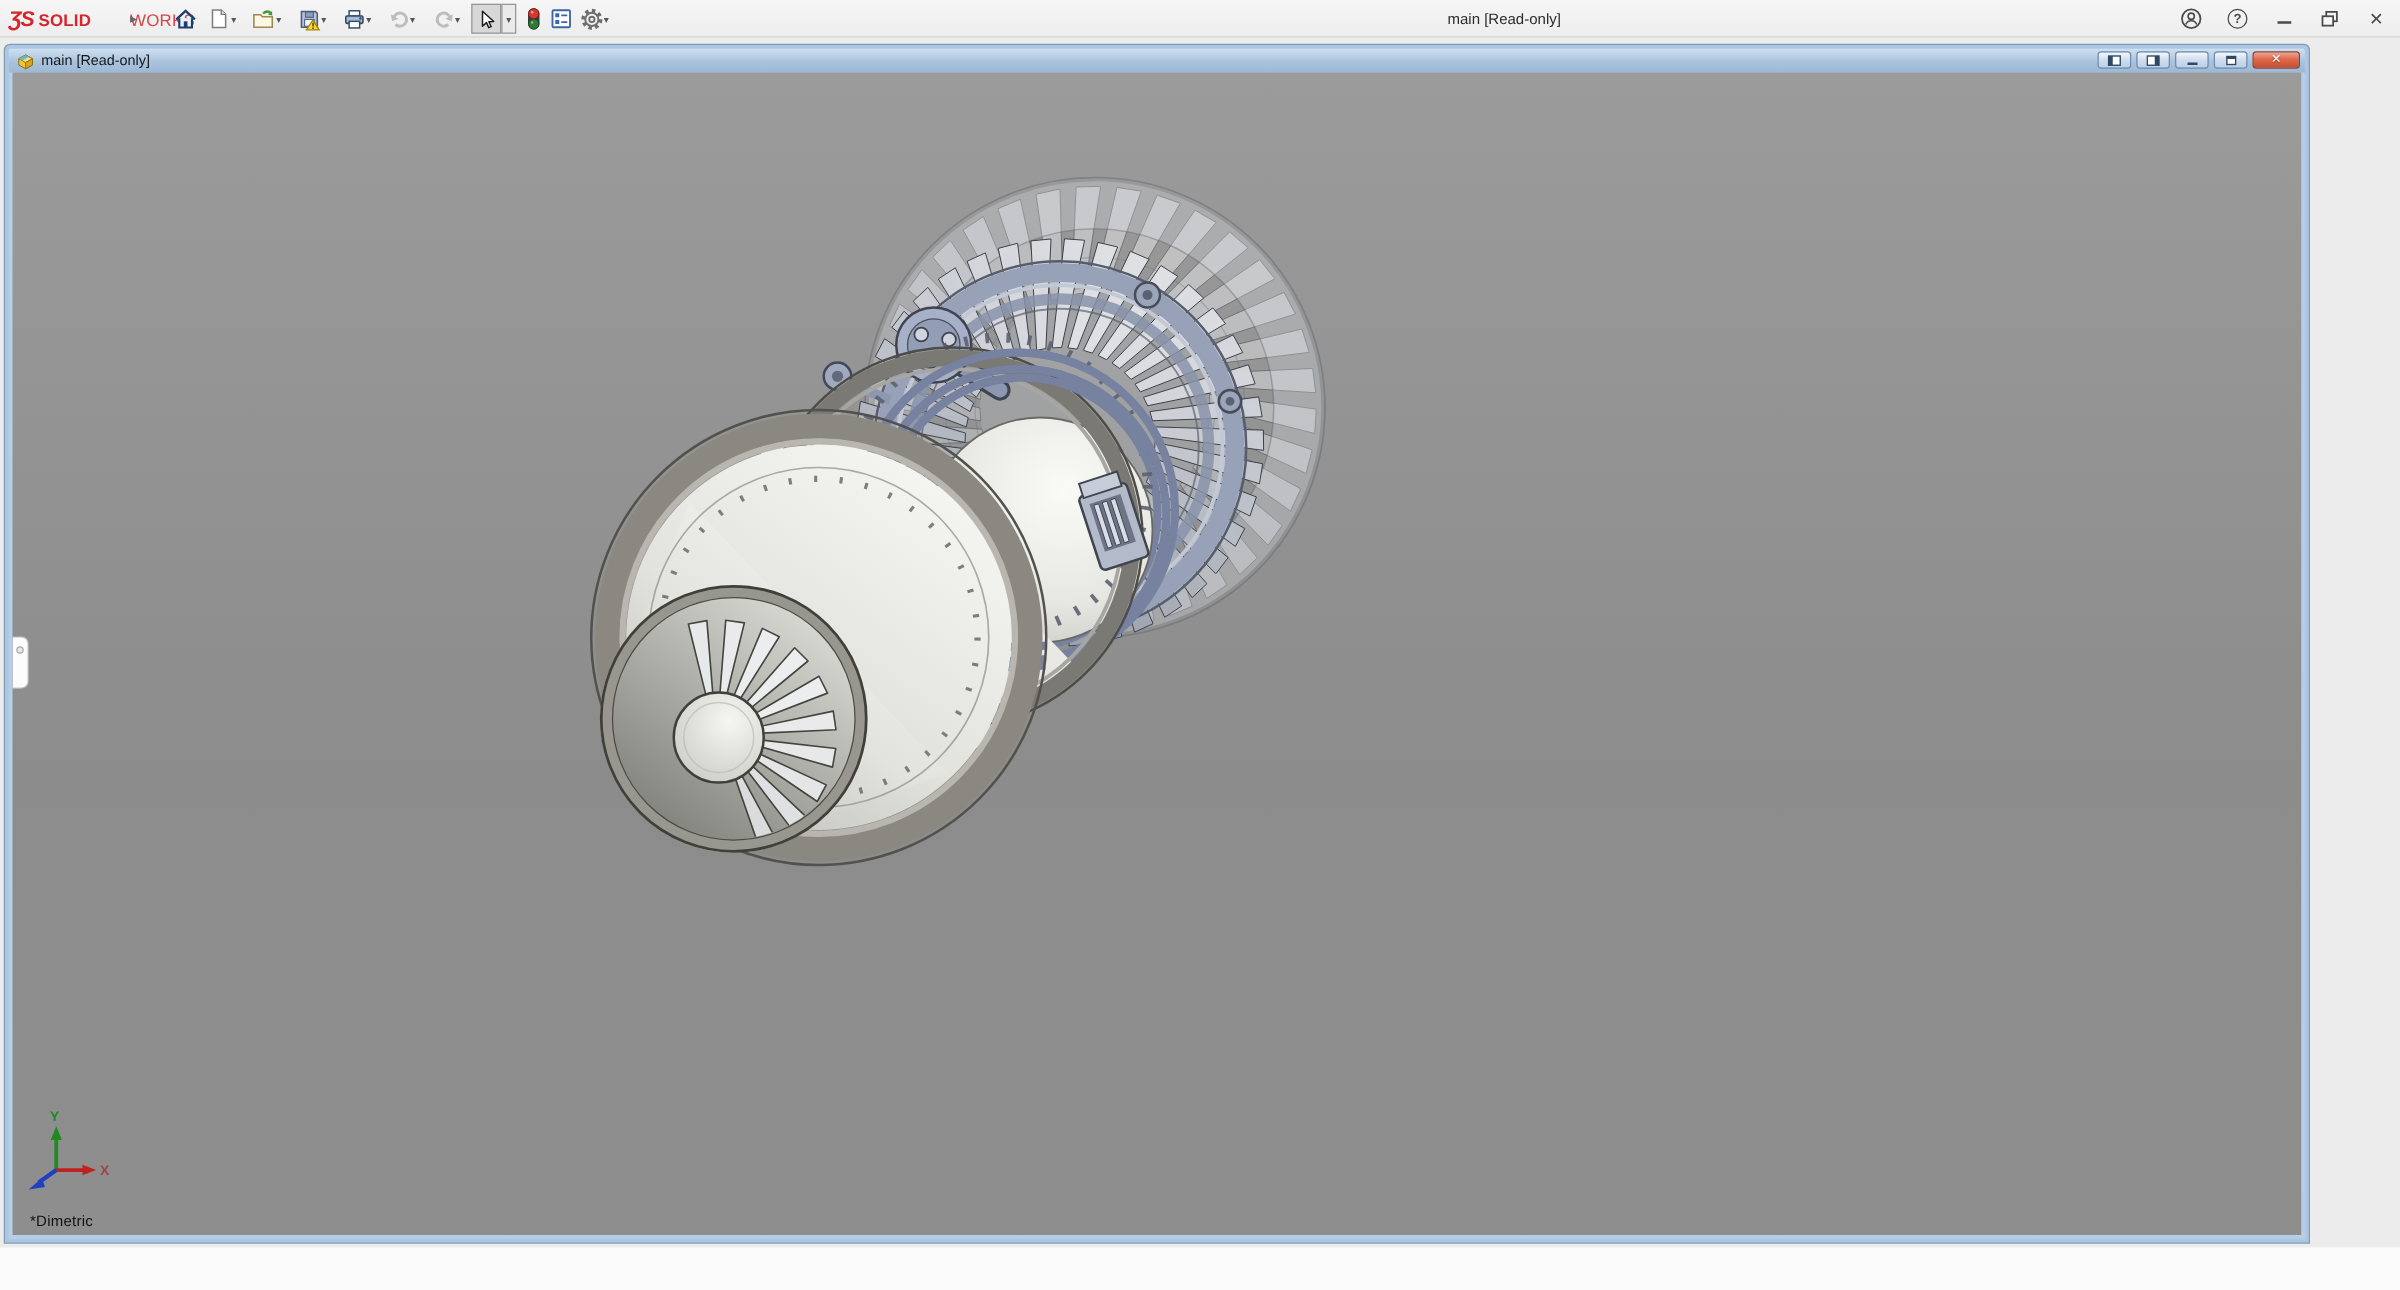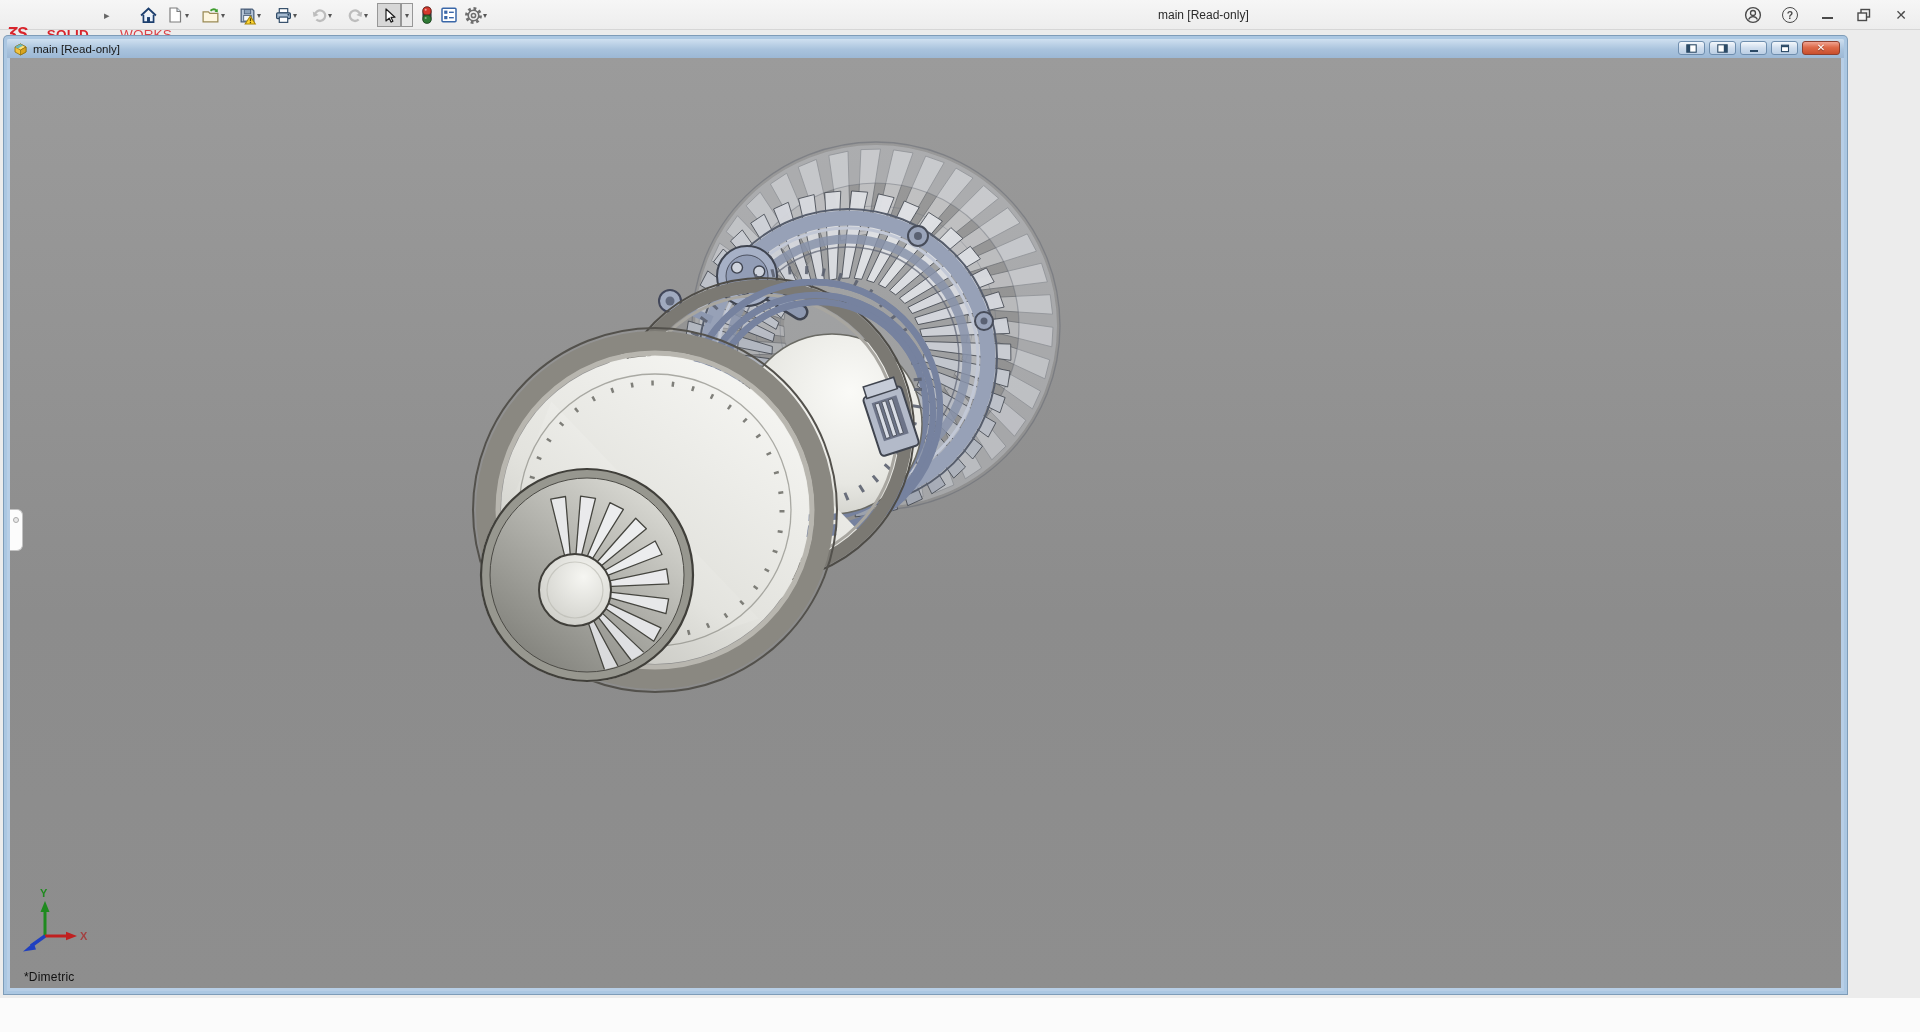--- a/index.html
+++ b/index.html
@@ -3,24 +3,24 @@
 <meta charset="utf-8">
 <style>
   * { margin:0; padding:0; box-sizing:border-box; }
   html,body { width:1920px; height:1032px; overflow:hidden;
     font-family:"Liberation Sans","DejaVu Sans",sans-serif; background:#ececec; }
   .app { position:relative; width:1920px; height:1032px; background:#ececec; }
 
   
   .toolbar { position:absolute; left:0; top:0; width:1920px; height:30px;
     background:linear-gradient(#f6f6f6,#ededed); border-bottom:1px solid #d6d6d6; }
-  .logo { position:absolute; left:7px; top:24px; height:20px; display:flex; align-items:center;
+  .logo { position:absolute; left:7px; top:6px; height:20px; display:flex; align-items:center;
     color:#d8242c; white-space:nowrap;text-align:center; }
   .logo .mark { font-style:italic; font-weight:900; font-size:17px; letter-spacing:-1px; margin-right:4px; }
-  .logo .solid { font-weight:700; font-size:13.5px; letter-spacing:.2px;margin-left:16px; }
+  .logo .solid { font-weight:700; font-size:13.5px; letter-spacing:.2px; }
   .logo .works { font-weight:400; font-size:13.5px; letter-spacing:.2px; opacity:.85;padding-left:31px; }
   .flyout { position:absolute; left:104px; top:0; height:30px; line-height:30px; font-size:11px; color:#666; cursor:pointer; }
   .tb { position:absolute; top:3px; width:24px; height:24px; display:flex; align-items:center; justify-content:center; border:1px solid transparent; }
   .dn { position:absolute; top:3px; width:12px; height:24px; display:flex; align-items:center; justify-content:center;
     font-size:8px; color:#555; }
   .tb.pressed { background:#d7d7d7; border:1px solid #979797; }
   .dnbox { border:1px solid #979797; background:#eaeaea; }
   .apptitle { position:absolute; left:1158px; top:0; height:30px; line-height:30px;
     font-size:12px; color:#2b2b2b; white-space:nowrap; }
   .winctl { position:absolute; right:10px; top:0; height:30px; display:flex; align-items:center; gap:19px; }

